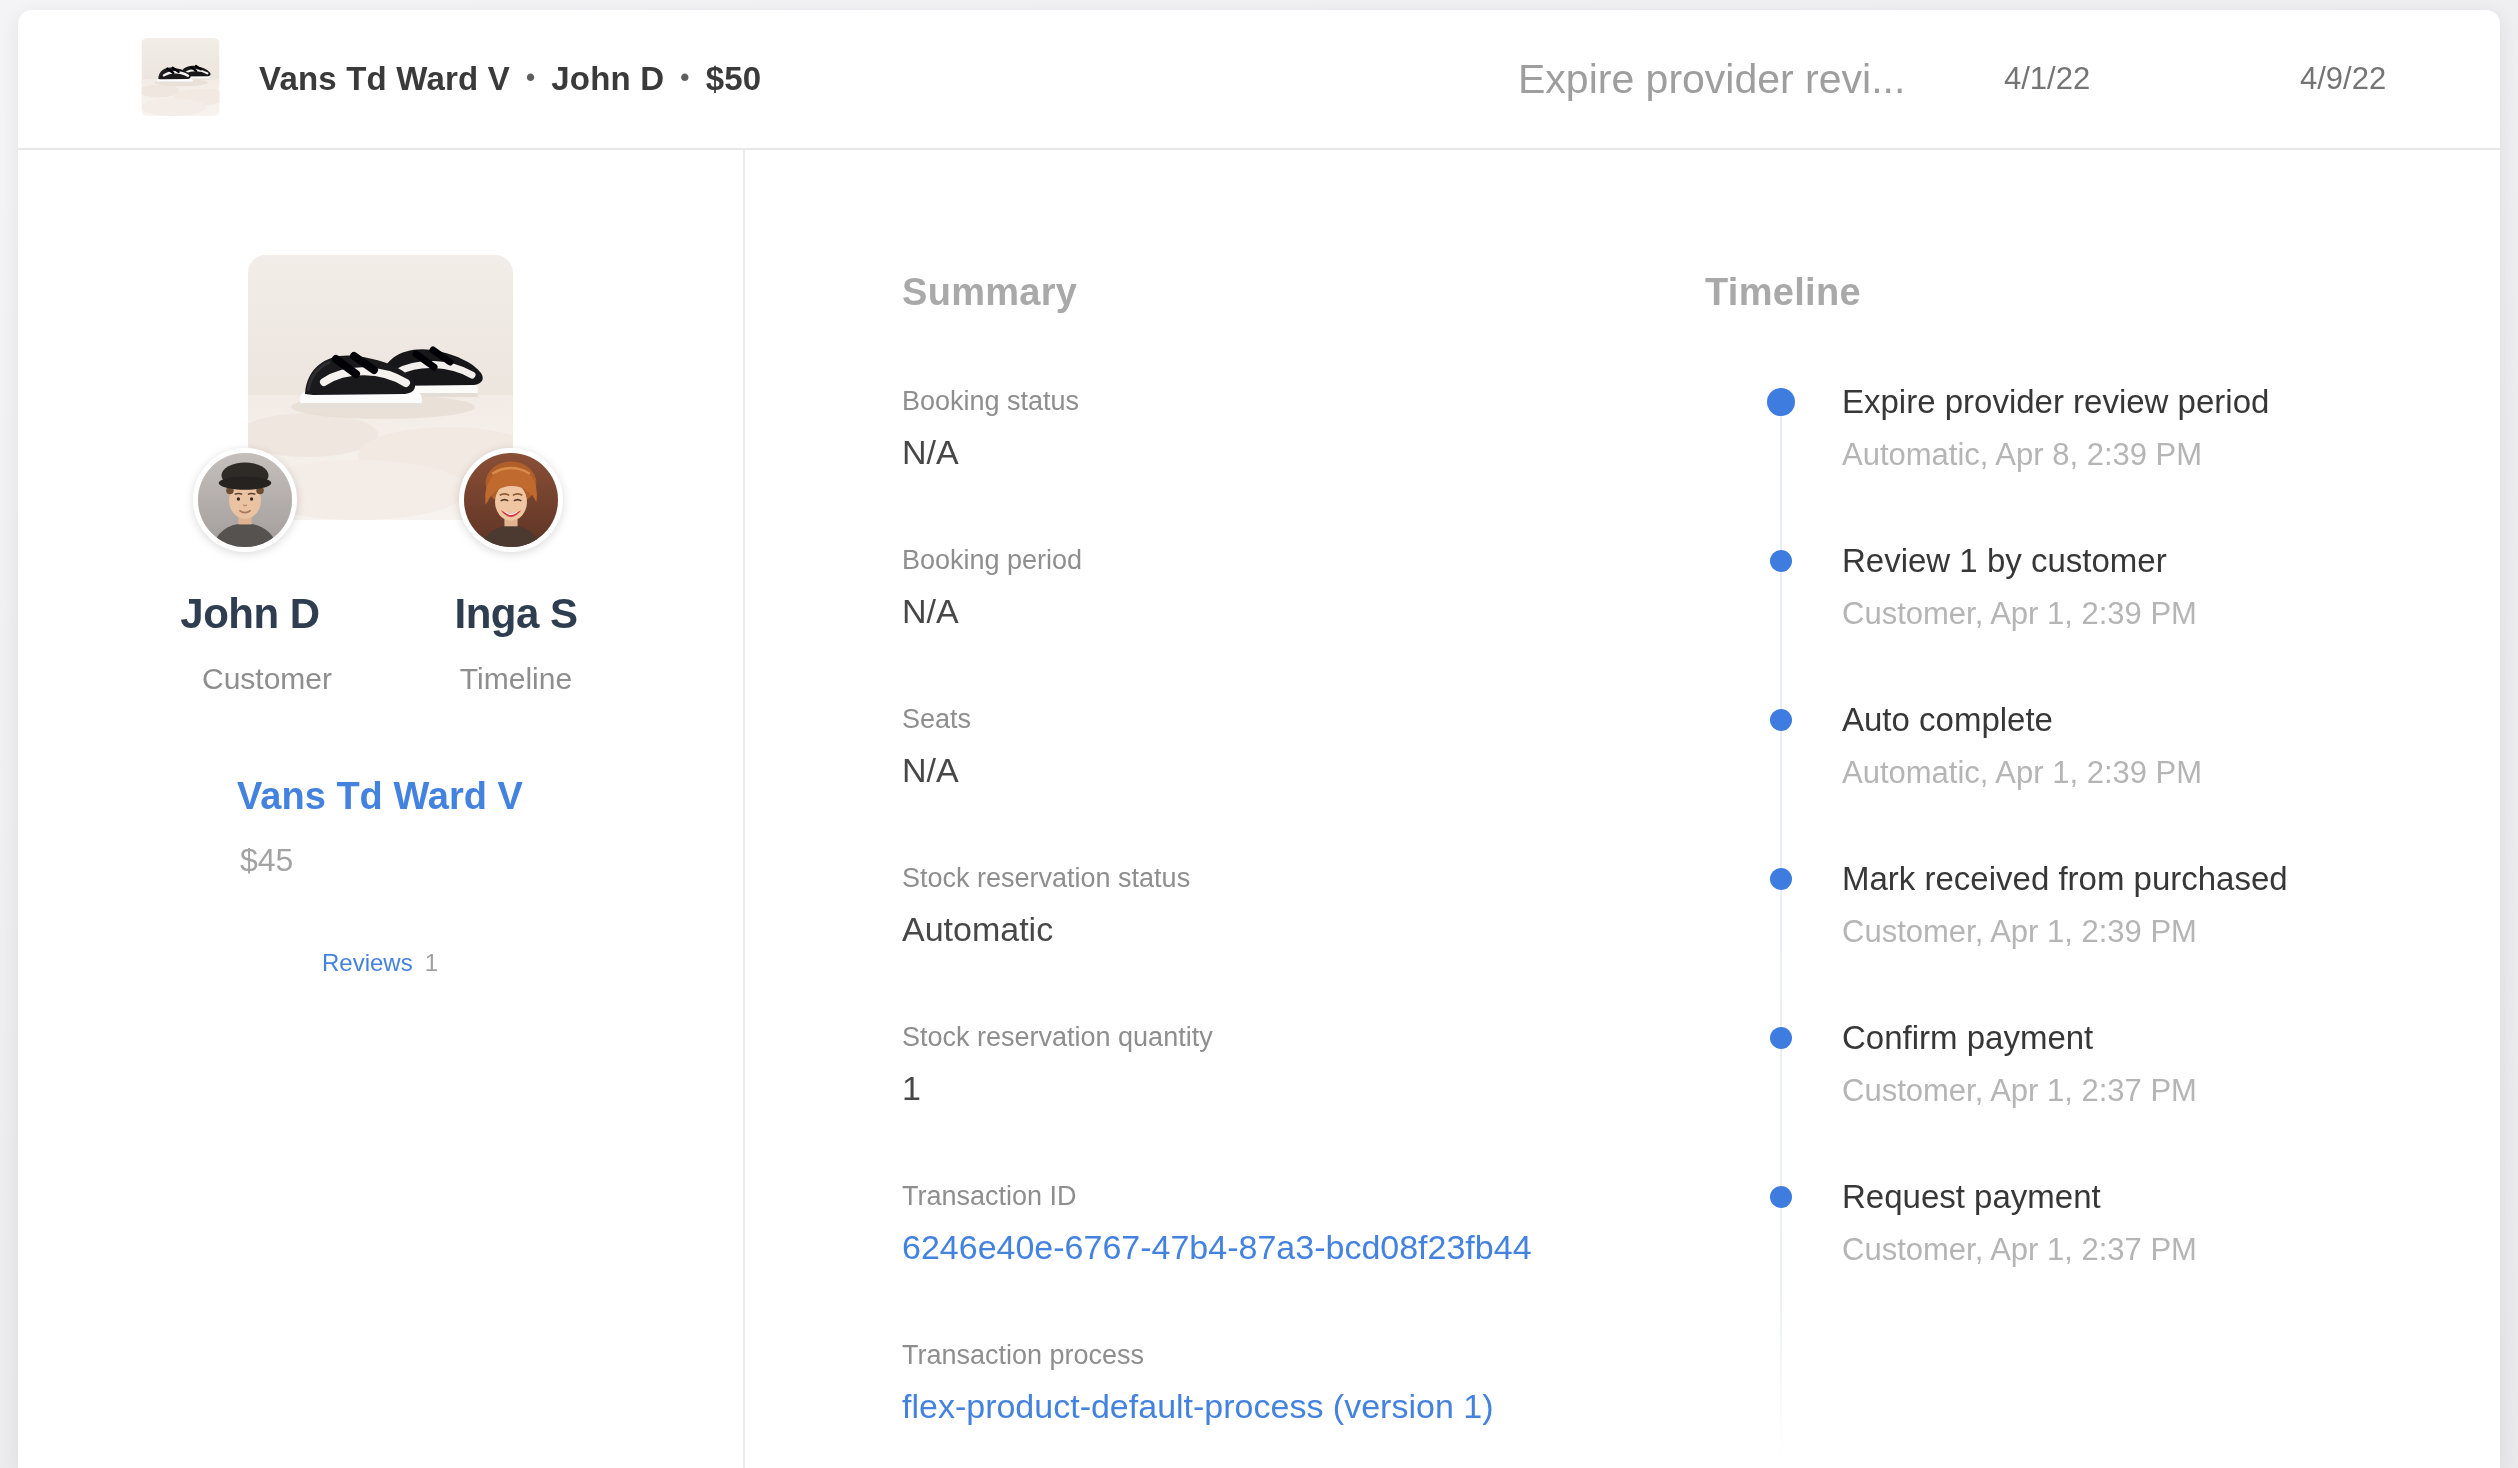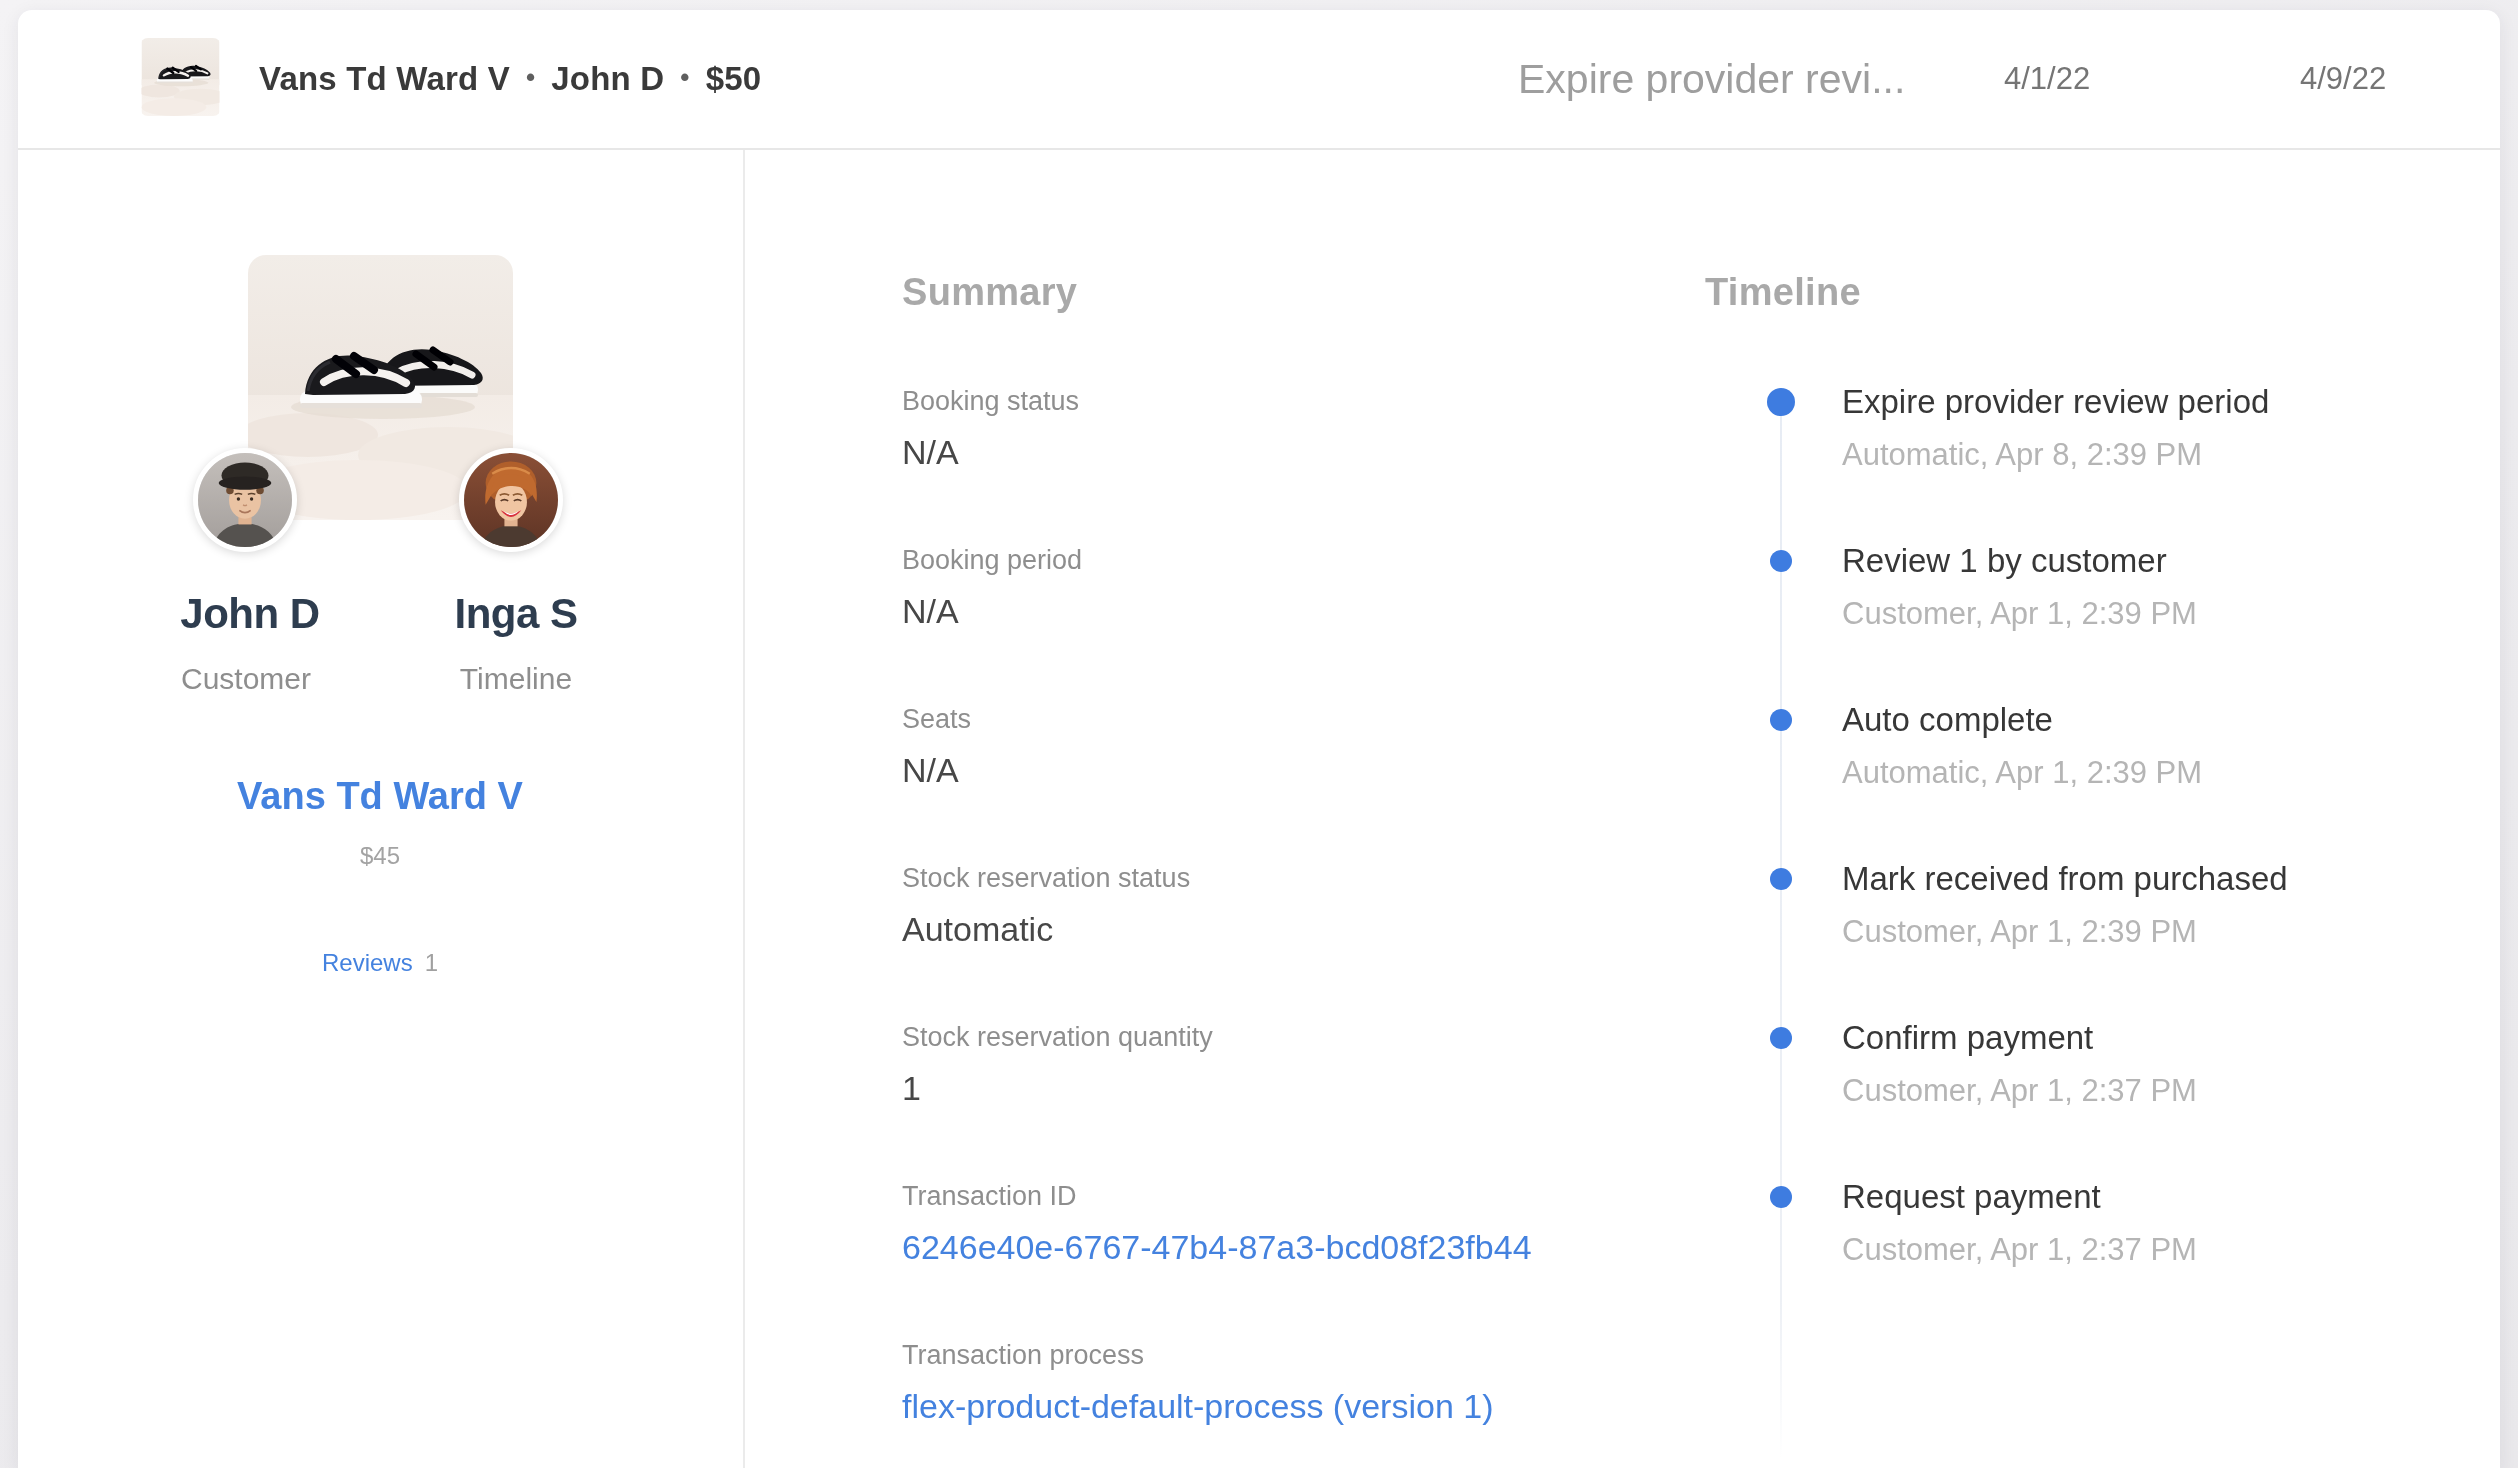--- a/index.html
+++ b/index.html
@@ -47,26 +47,26 @@
   .avatar{position:absolute;top:448px;width:104px;height:104px;border-radius:50%;
     border:5px solid #ffffff;box-shadow:0 2px 10px rgba(0,0,0,.15);overflow:hidden;background:#ddd;cursor:pointer;}
   .avatar svg{width:100%;height:100%;display:block;}
   .avatar-customer{left:193px;}
   .avatar-provider{left:459px;}
   .person-name{position:absolute;top:590px;width:220px;text-align:center;
     font-size:42px;font-weight:700;color:var(--name-navy);letter-spacing:-.5px;}
   .name-customer{left:140px;}
   .name-provider{left:406px;}
   .person-role{position:absolute;top:662px;width:220px;text-align:center;font-size:30px;color:var(--label-gray);}
-  .role-customer{left:136px;}
+  .role-customer{left:157px;}
   .role-provider{left:406px;}
   .listing-link{position:absolute;left:230px;top:775px;width:300px;text-align:center;
     font-size:38px;font-weight:600;color:var(--accent-blue);cursor:pointer;}
-  .listing-price{position:absolute;left:230px;top:842px;width:300px;text-align:center;
-    font-size:24px;color:#a3a3a3;}
+  .listing-price{position:absolute;left:240px;top:842px;width:300px;text-align:left;
+    font-size:32px;color:#a3a3a3;}
   .reviews-line{position:absolute;left:230px;top:949px;width:300px;text-align:center;font-size:24px;}
   .reviews-line .rev-label{color:var(--accent-blue);cursor:pointer;}
   .reviews-line .rev-count{color:#a0a0a0;margin-left:12px;}
 
   
   .section-heading{position:absolute;top:271px;font-size:38px;font-weight:600;color:var(--heading-gray);letter-spacing:.3px;}
   .summary-heading{left:902px;}
   .timeline-heading{left:1705px;}
   .summary-rows{position:absolute;left:902px;top:384px;width:700px;}
   .srow{height:159px;}

